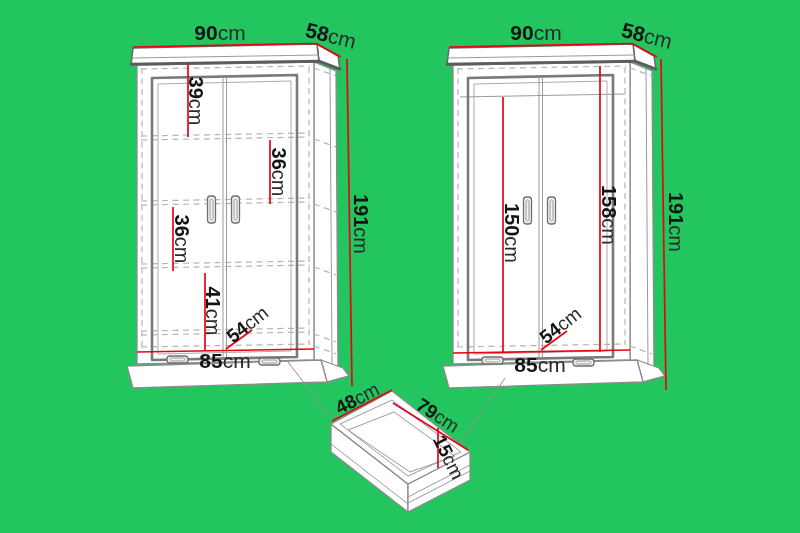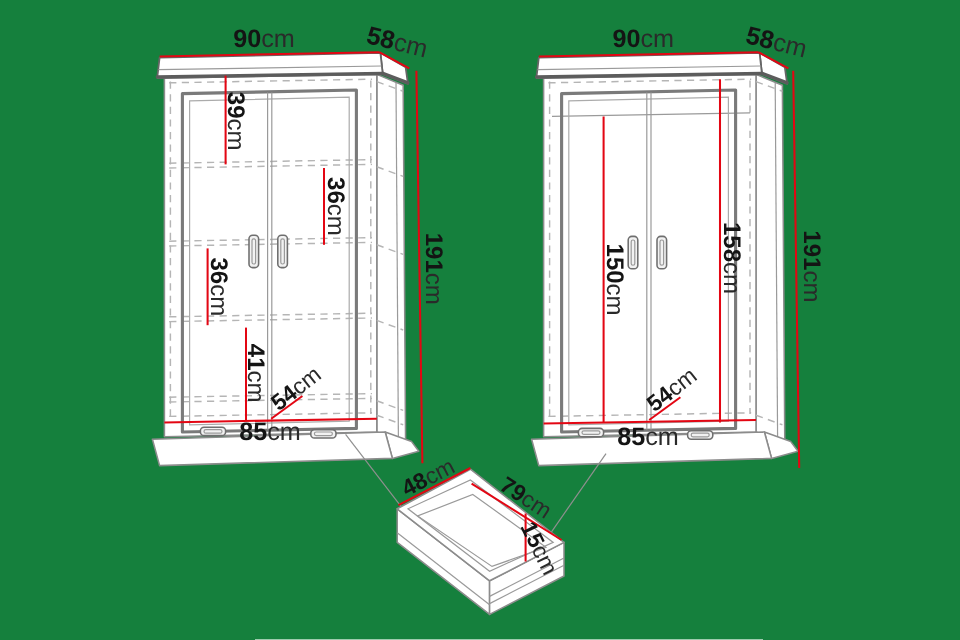--- a/index.html
+++ b/index.html
@@ -1,16 +1,16 @@
 <!DOCTYPE html>
 <html><head>
 <meta charset="utf-8">
 <style>
   html,body{margin:0;padding:0;background:#ffffff;}
-  #stage{position:relative;width:800px;height:533px;background:#15803d;overflow:hidden;
+  #stage{position:relative;width:800px;height:533px;background:#22c55e;overflow:hidden;
          font-family:"Liberation Sans", sans-serif;}
   svg{display:block;}
   .outline{fill:#ffffff;stroke:#8c8c8c;stroke-width:1.3;stroke-linejoin:round;}
   .outline-dark{fill:#ffffff;stroke:#666666;stroke-width:1.5;stroke-linejoin:round;}
   .thickedge{stroke:#5c5c5c;stroke-width:2.6;fill:none;stroke-linecap:round;}
   .doorframe{fill:none;stroke:#7a7a7a;stroke-width:2.6;stroke-linejoin:round;}
   .doorlip{fill:none;stroke:#ababab;stroke-width:1;}
   .thin{stroke:#9a9a9a;stroke-width:1;fill:none;}
   .dash{stroke:#b5b5b5;stroke-width:1.2;fill:none;stroke-dasharray:6 4.5;}
   .red{stroke:#e30613;stroke-width:1.7;fill:none;stroke-linecap:butt;}

